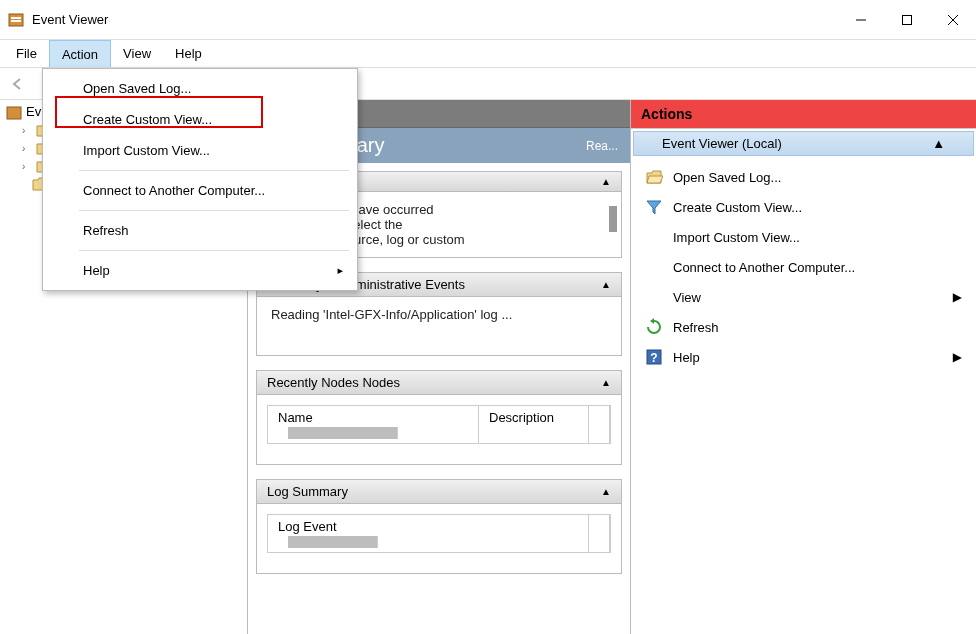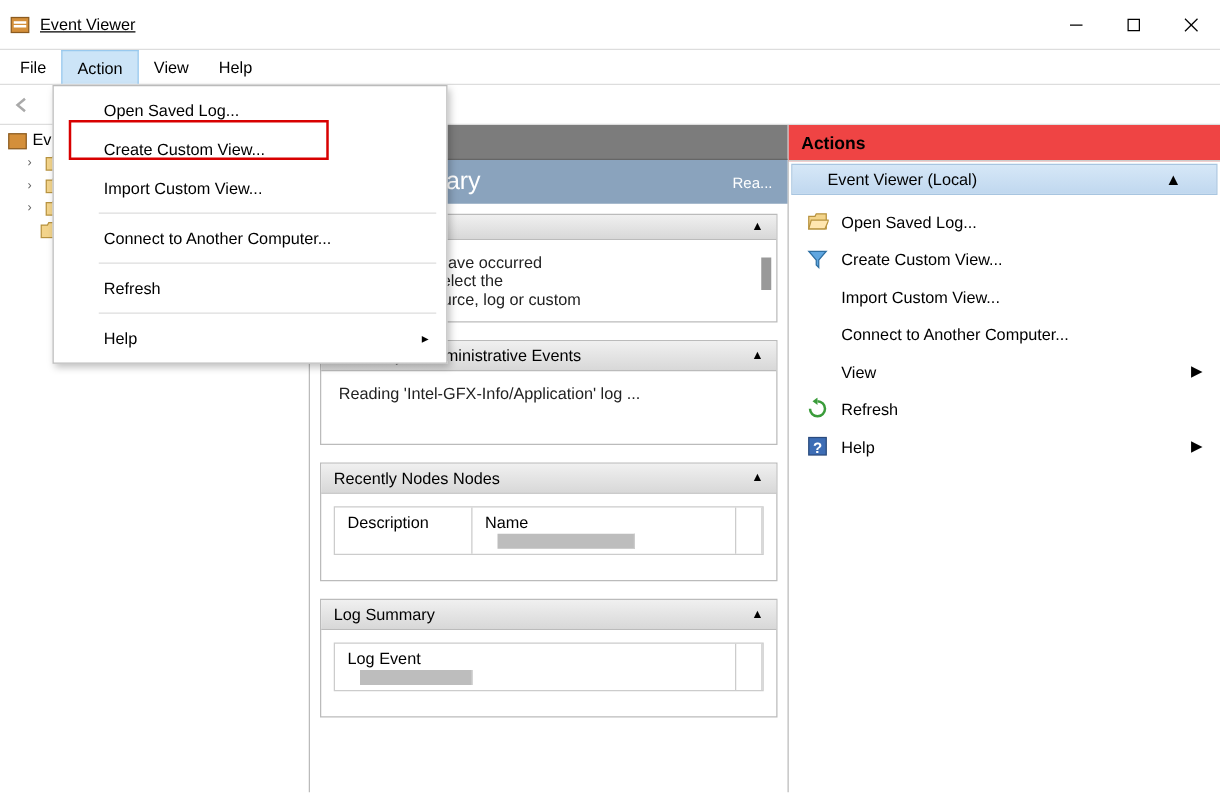--- a/index.html
+++ b/index.html
@@ -1,19 +1,19 @@
 <!DOCTYPE html>
 <html><head>
 <meta charset="utf-8">
 <style>
 * { box-sizing: border-box; margin: 0; padding: 0; font-family: "Segoe UI", Tahoma, sans-serif; }
 body { background: #fff; width: 976px; height: 634px; overflow: hidden; position: relative; }
 
 
-.titlebar { height: 40px; display: flex; align-items: center; padding-left: 8px; border-bottom: 1px solid #ddd; text-decoration: underline; }
+.titlebar { height: 40px; display: flex; align-items: center; padding-left: 8px; border-bottom: 1px solid #ddd; }
 .titlebar .app-icon { width: 16px; height: 16px; margin-right: 8px; display: inline-block; }
 .titlebar .title { font-size: 13px; flex: 1; }
 .win-controls { display: flex; height: 100%; }
 .win-btn { width: 46px; display: flex; align-items: center; justify-content: center; }
 .win-btn svg { stroke: #000; stroke-width: 1; fill: none; }
 
 
 .menubar { height: 28px; display: flex; align-items: stretch; border-bottom: 1px solid #ddd; padding-left: 4px; position: relative; }
 .menu-item { padding: 0 12px; font-size: 13px; display: flex; align-items: center; }
 .menu-item.open { background: #cce4f7; border: 1px solid #99c9ee; border-bottom: none; }
@@ -180,25 +180,25 @@
         <div class="section-body" style="height:58px;">Reading 'Intel-GFX-Info/Application' log ...</div>
       </div>
 
       <div class="section">
         <div class="section-hdr">
           <span>Recently Nodes Nodes</span>
           <span class="chev">▲</span>
         </div>
         <div style="padding-bottom:10px;">
           <div class="tbl-header">
-            <div style="width:110px;">Description</div>
             <div style="flex:1;">
               <span>Name</span>
               <div class="greybar" style="width:110px;"></div>
             </div>
+            <div style="width:110px;">Description</div>
             <div style="width:14px;"></div>
           </div>
         </div>
       </div>
 
       <div class="section">
         <div class="section-hdr">
           <span>Log Summary</span>
           <span class="chev">▲</span>
         </div>

